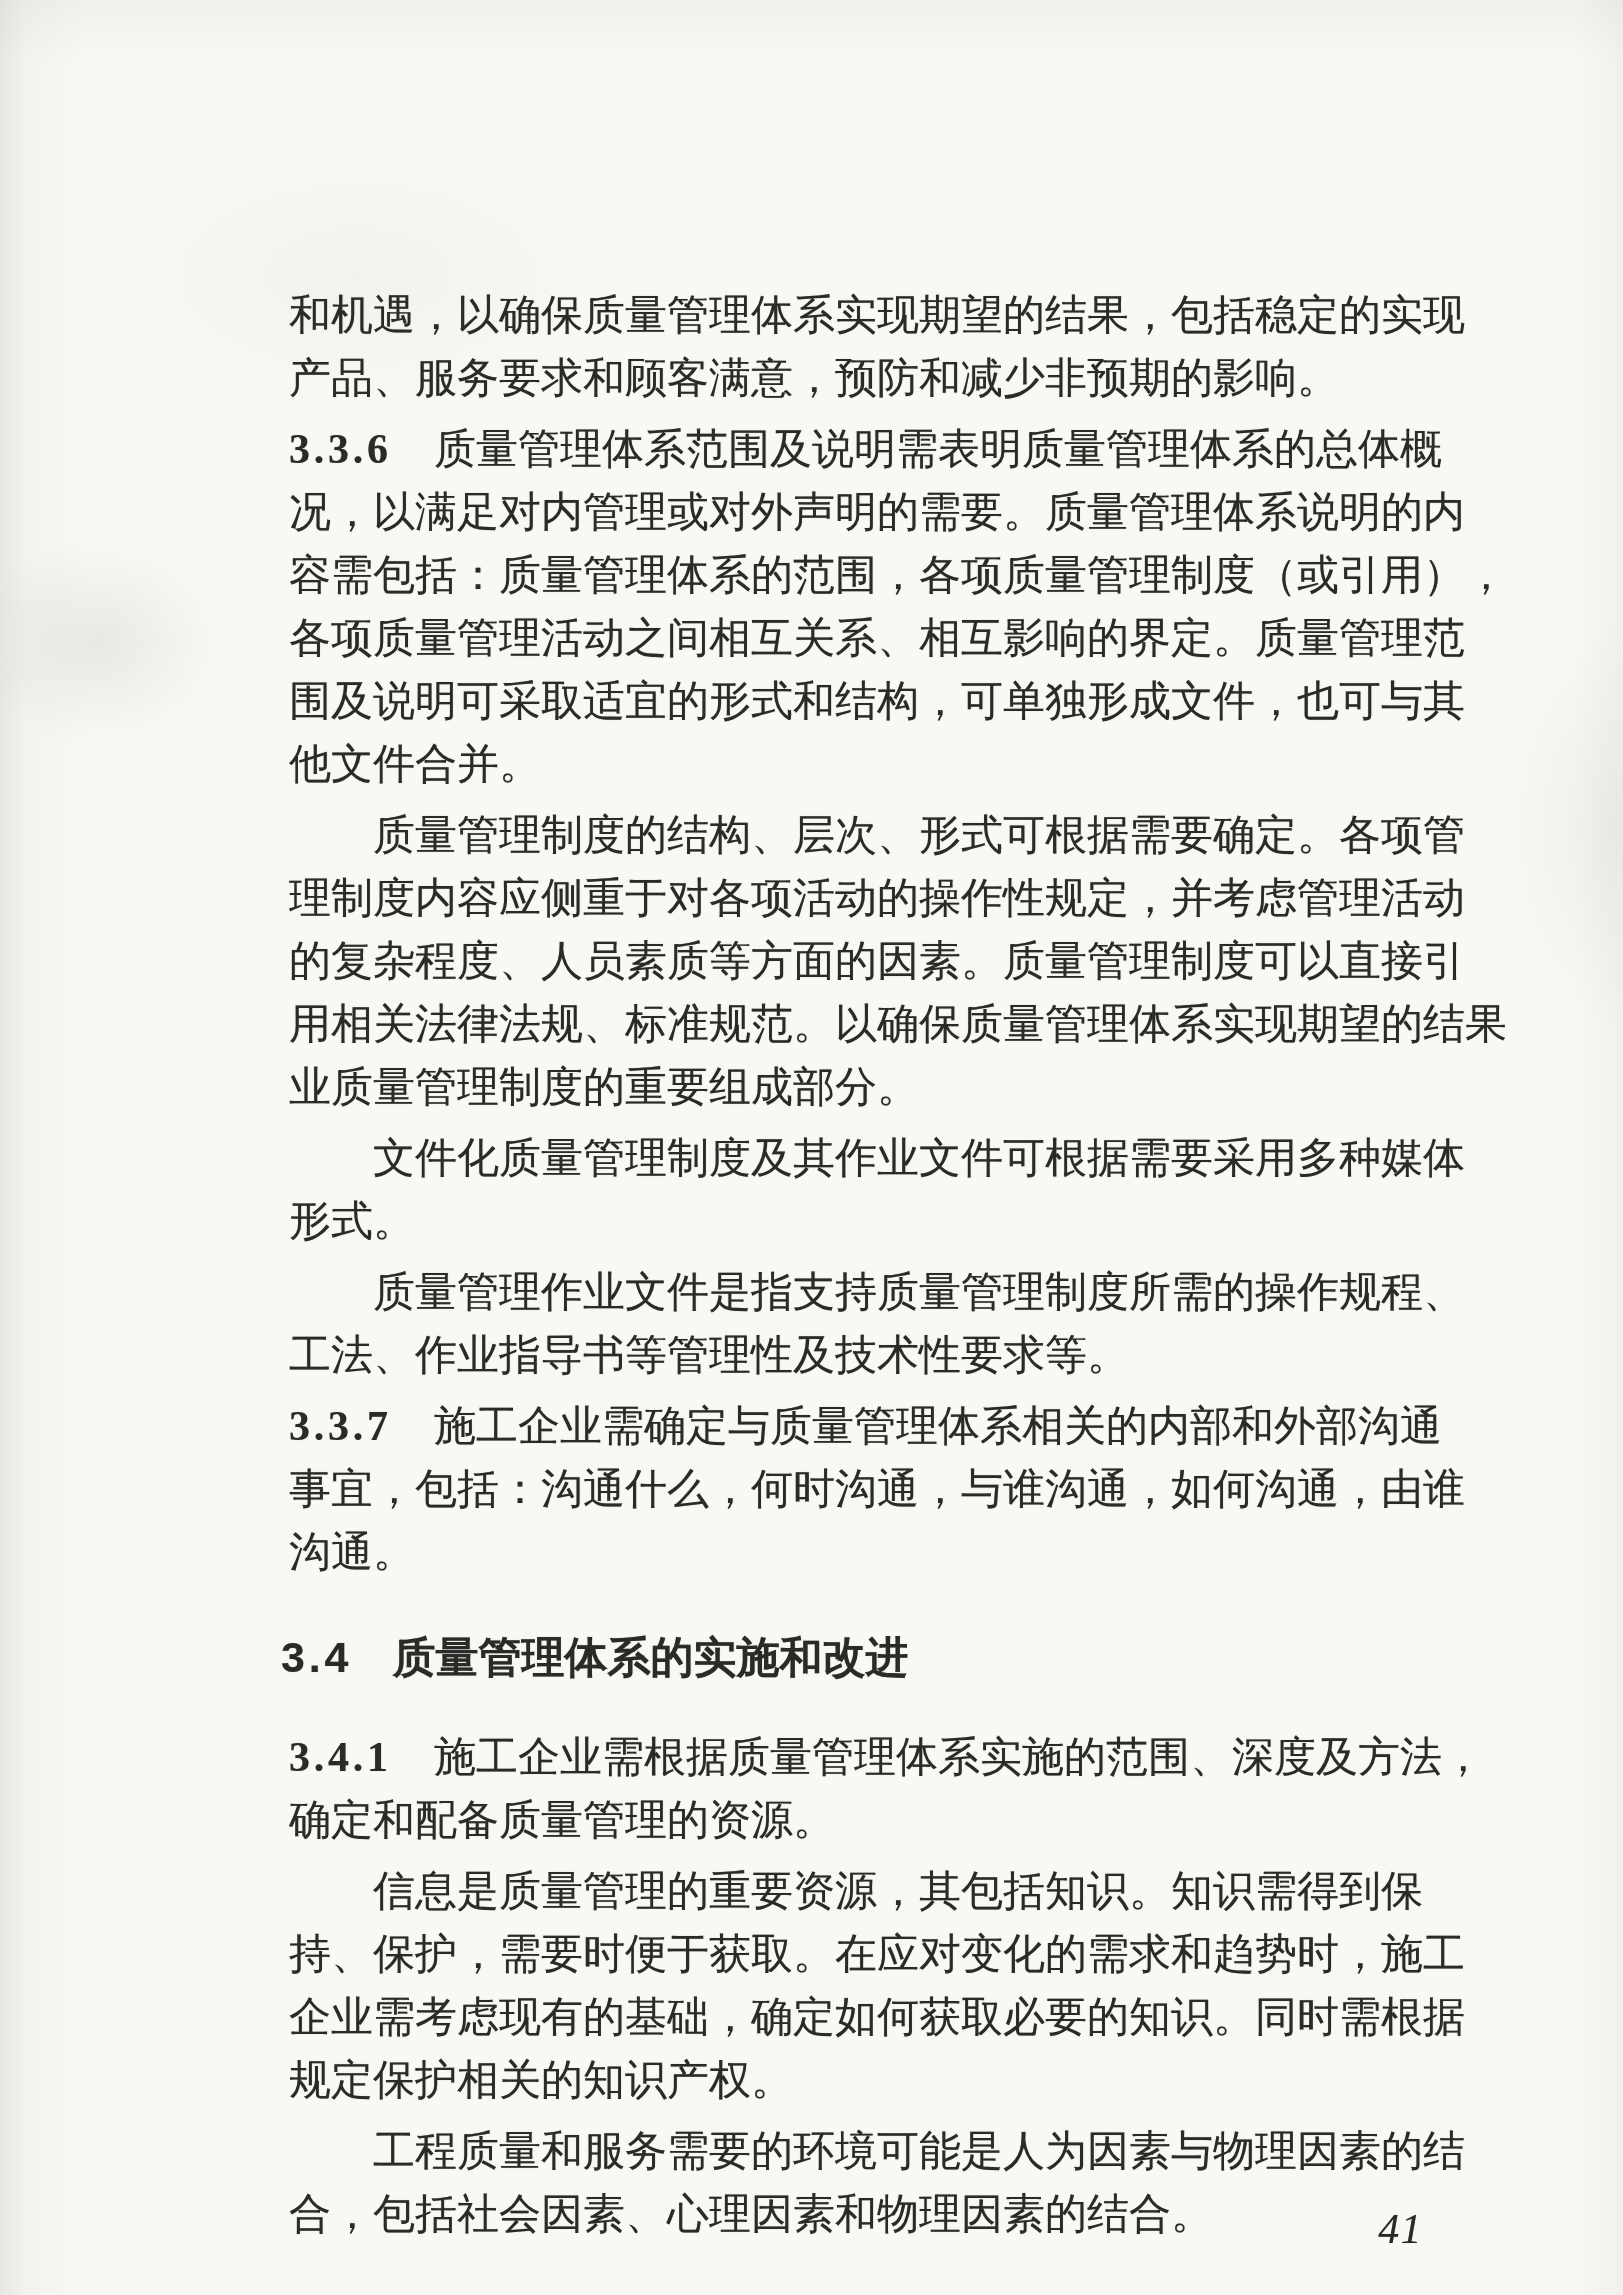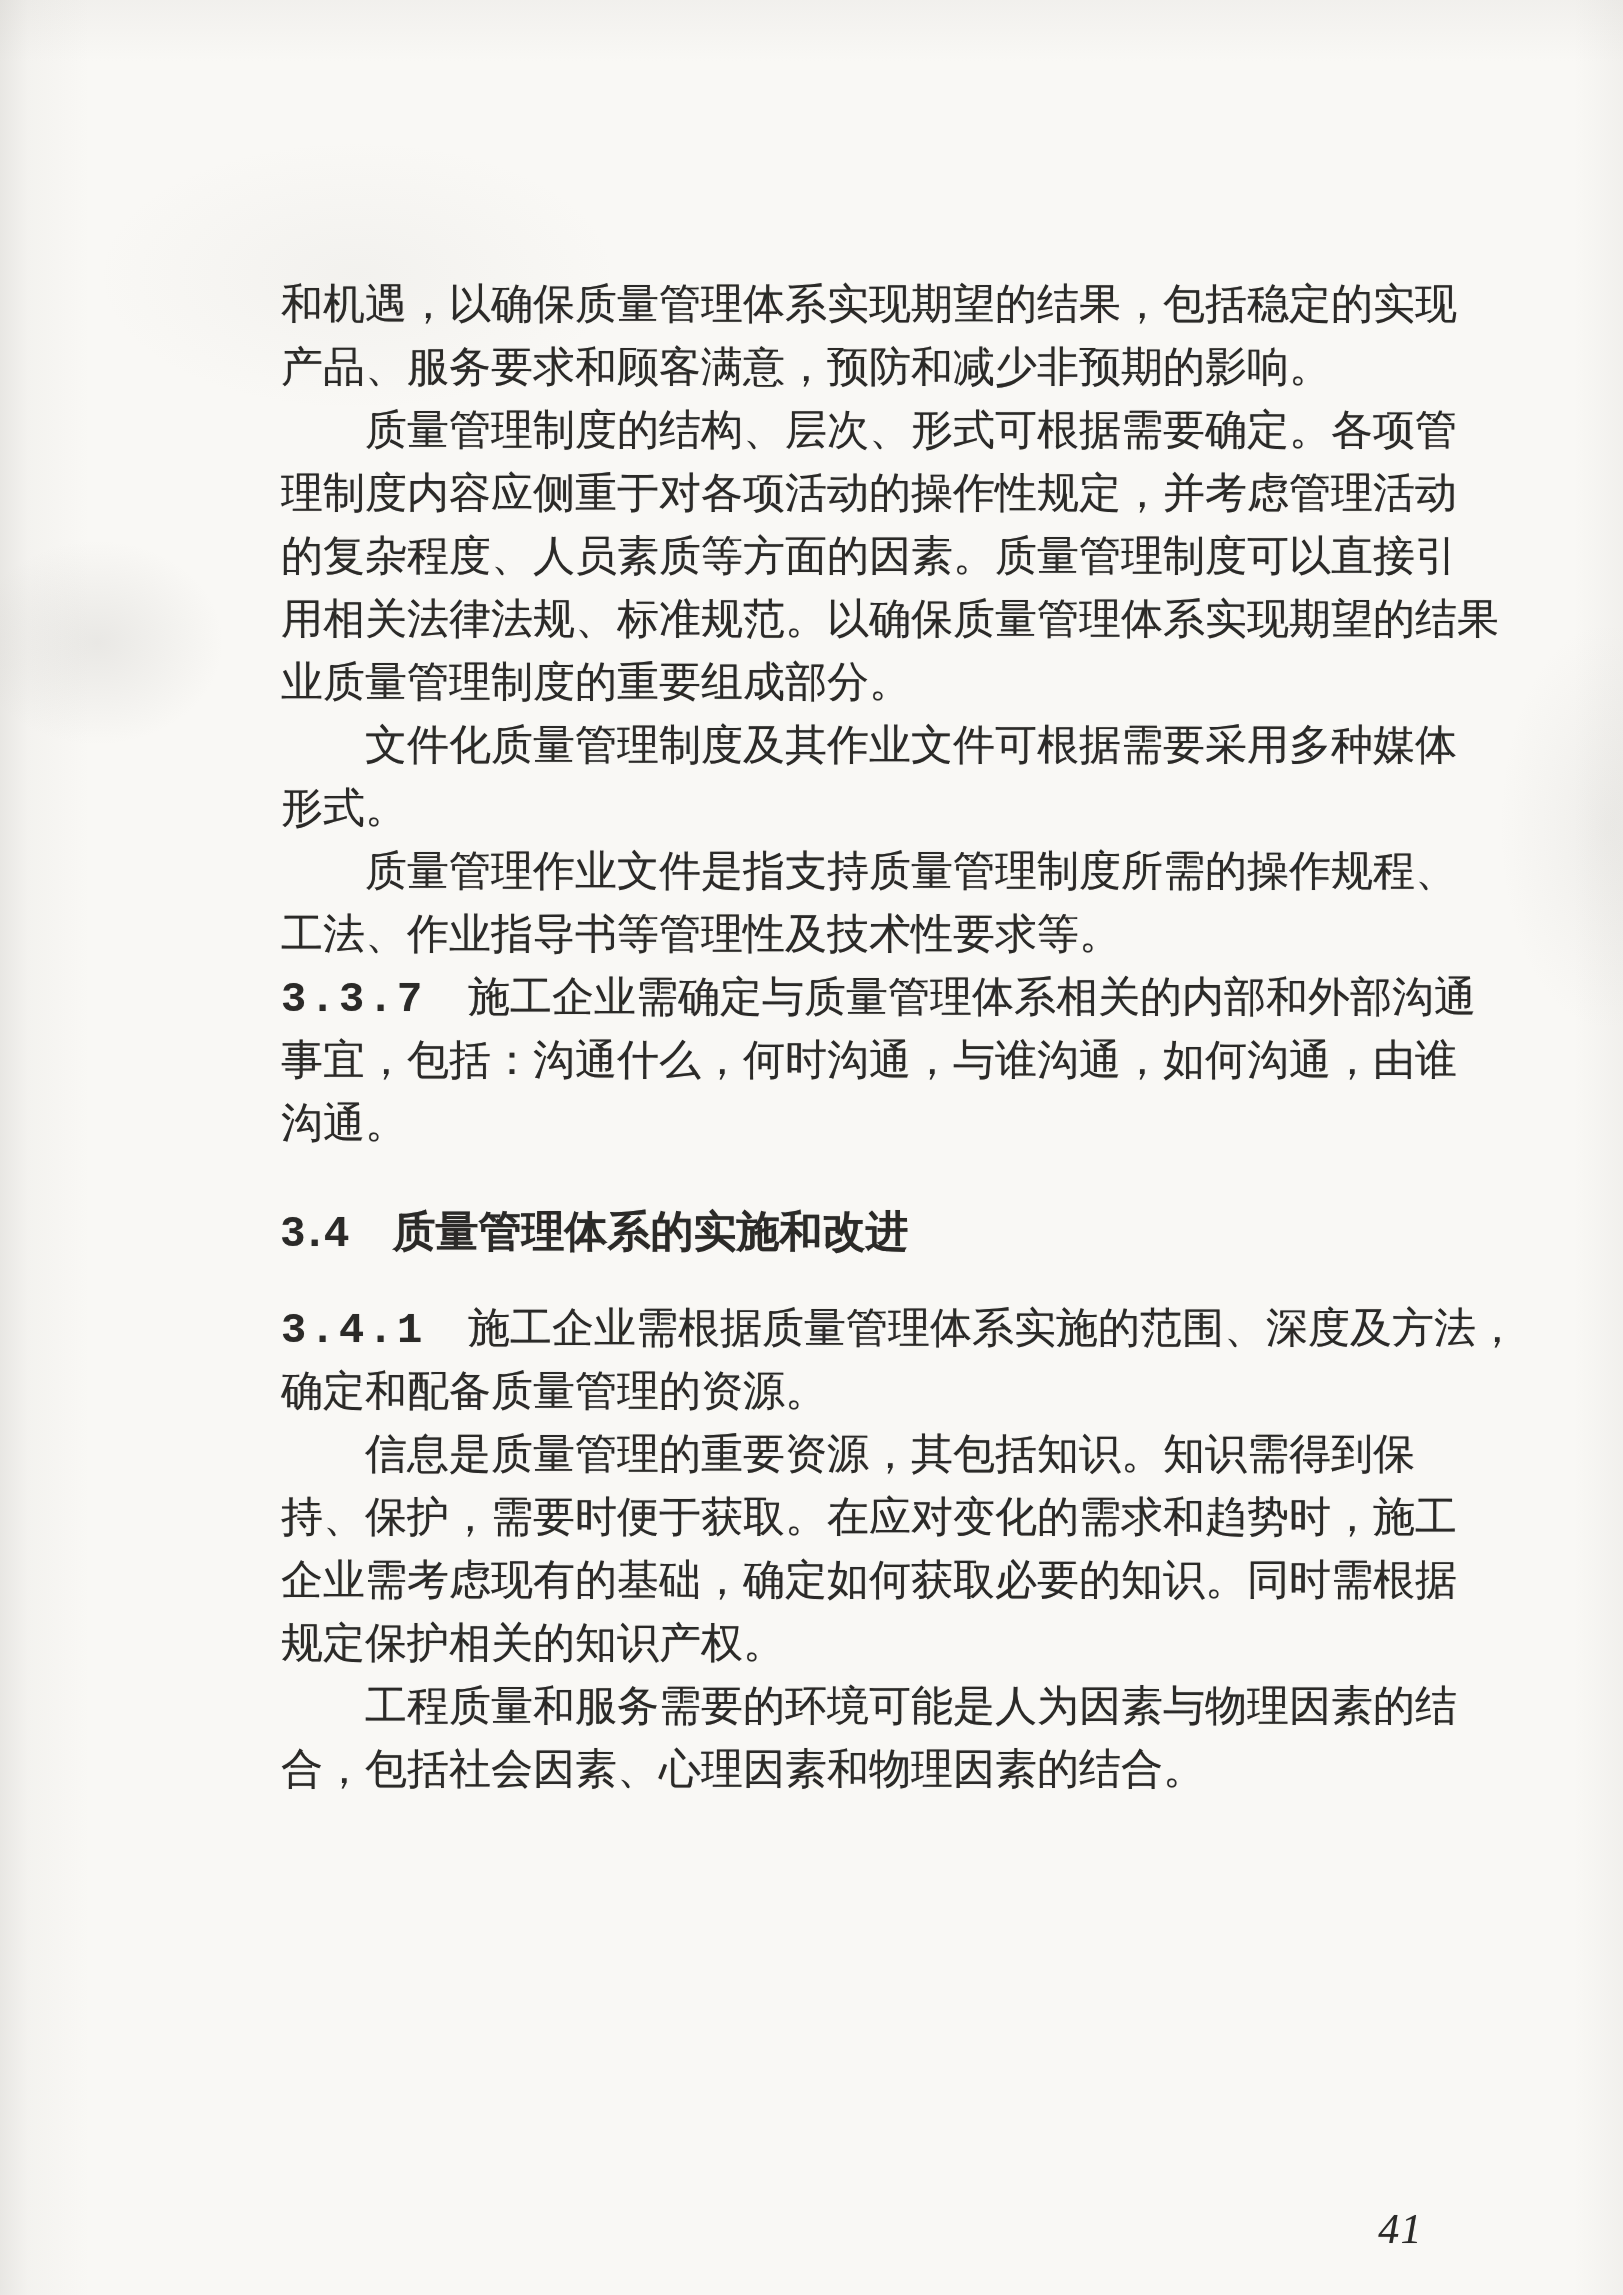--- a/index.html
+++ b/index.html
@@ -31,23 +31,22 @@
     position: absolute;
     left: 281px;
     top: 276px;
     width: 1187px;
     font-size: 42px;
     line-height: 63px;
     color: var(--ink, #2b2a28);
     text-shadow: 0 0 0.8px rgba(43,42,40,0.45);
   }
   .para {
-    margin: 0;
+    margin: 8px;
     white-space: pre;
-    font-family: Liberation Mono, monospace;
   }
   .num {
     font-weight: bold;
     letter-spacing: 0.09em;
   }
   .heading {
     margin: 42px 0 37px 0;
     text-align: left;
     font-family: "Liberation Sans", "DejaVu Sans", sans-serif;
     font-weight: 700;
@@ -72,20 +71,26 @@
 </style>
 </head>
 <body>
 
 <div class="page">
   <main class="text-column">
 
     <p class="para"><span class="ptext">和机遇，以确保质量管理体系实现期望的结果，包括稳定的实现
 产品、服务要求和顾客满意，预防和减少非预期的影响。</span></p>
 
+    <p class="para"><b class="num">3.3.6</b><span class="ptext">　质量管理体系范围及说明需表明质量管理体系的总体概
+况，以满足对内管理或对外声明的需要。质量管理体系说明的内
+容需包括：质量管理体系的范围，各项质量管理制度（或引用），
+各项质量管理活动之间相互关系、相互影响的界定。质量管理范
+围及说明可采取适宜的形式和结构，可单独形成文件，也可与其
+他文件合并。</span></p>
 
     <p class="para"><span class="ptext">　　质量管理制度的结构、层次、形式可根据需要确定。各项管
 理制度内容应侧重于对各项活动的操作性规定，并考虑管理活动
 的复杂程度、人员素质等方面的因素。质量管理制度可以直接引
 用相关法律法规、标准规范。以确保质量管理体系实现期望的结果
 业质量管理制度的重要组成部分。</span></p>
 
     <p class="para"><span class="ptext">　　文件化质量管理制度及其作业文件可根据需要采用多种媒体
 形式。</span></p>
 

